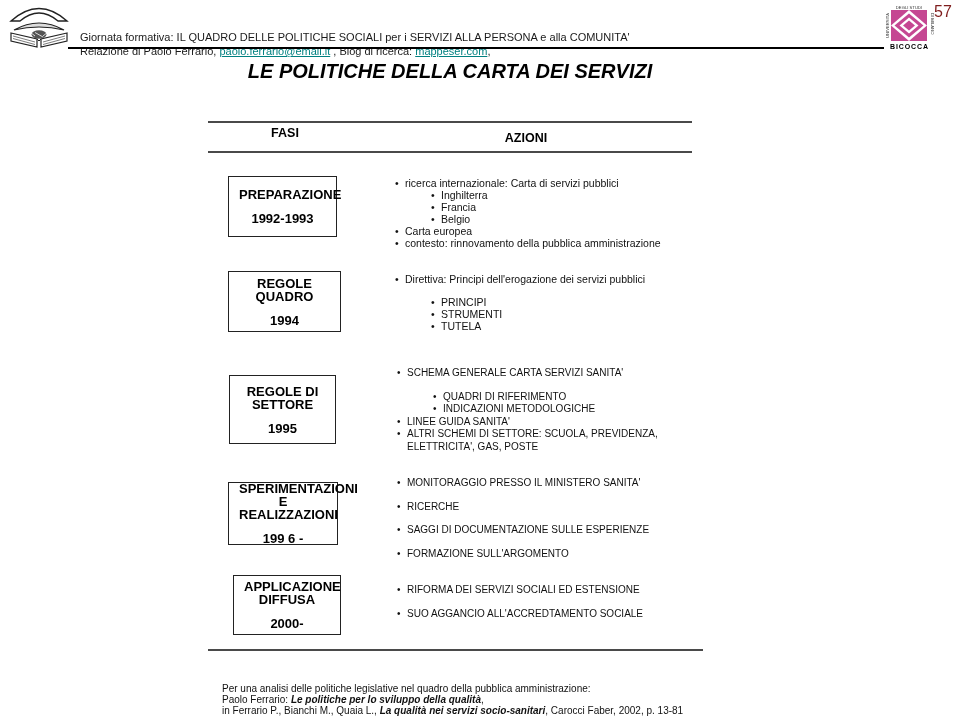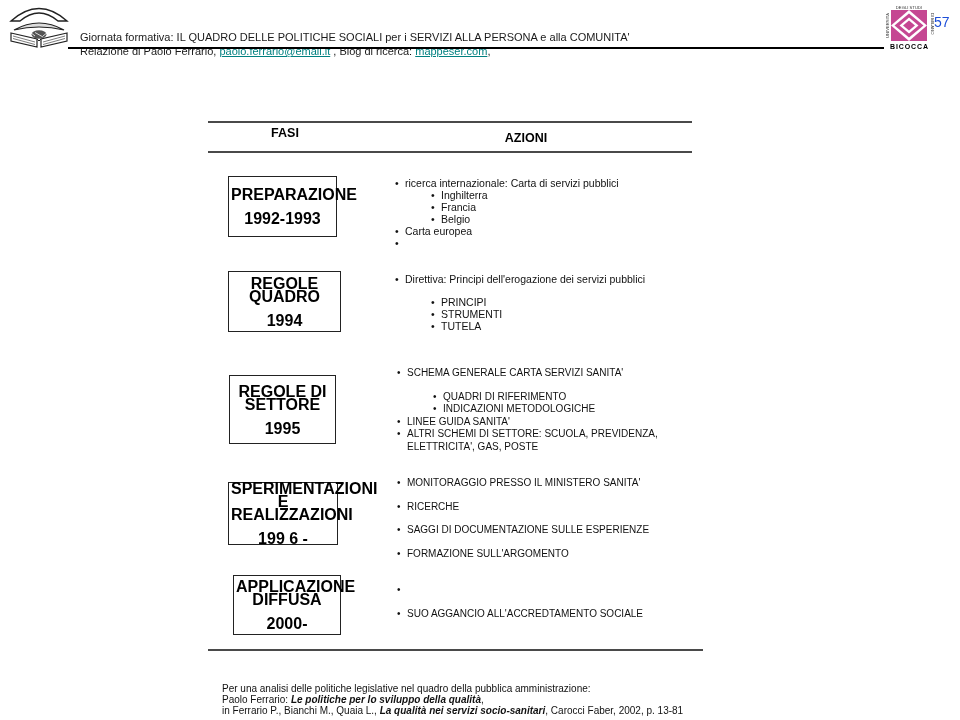--- a/index.html
+++ b/index.html
@@ -5,36 +5,36 @@
   html,body { margin:0; padding:0; background:#fff; }
   .slide {
     position:relative; width:960px; height:720px; background:#ffffff;
     font-family:"Liberation Sans", sans-serif; color:#000; overflow:hidden;
   }
   .abs { position:absolute; }
 
   
   .hdr-text { left:80px; top:6px; font-size:11px; line-height:14px; color:#1a1a1a; white-space:nowrap;margin-top:24px; }
   a.link { color:#008080; text-decoration:underline; cursor:pointer; }
-  .page-num { left:934px; top:14px; font-size:14px; color:#1d4ed8; }
+  .page-num { left:934px; top:3px; font-size:16px; color:#7f1d1d; }
   .hdr-rule { left:68px; top:47px; width:816px; height:2px; background:#000; }
 
   
   .title { left:180px; top:60px; width:540px; text-align:center;
            font-size:20px; font-weight:bold; font-style:italic; }
 
   
   .hline { background:#4a4a4a; height:2px; }
   .colhdr { font-weight:bold; font-size:12.5px; }
 
   
   .pbox { border:1px solid #222; background:#fff; text-align:center;
-          font-weight:bold; font-size:16px; line-height:13px;
+          font-weight:bold; font-size:13px; line-height:13px;
           display:flex; flex-direction:column; justify-content:center;
-          gap:11px; padding:2px; box-sizing:border-box; }
+          gap:11px; padding:10px; box-sizing:border-box; }
 
   
   .alist { font-size:10.5px; line-height:12px; width:320px; color:#111; }
   .alist.up { font-size:10px; line-height:12.5px; }
   .act  { display:flex; }
   .blt  { flex:0 0 10px; width:10px; }
   .sub  { margin-left:36px; }
   .cont { margin-left:10px; }
   .gap  { margin-top:11px; }
 
@@ -80,20 +80,21 @@
       <polygon points="25,17.5 31,22.5 25,27.5 19,22.5" fill="#C54792"></polygon>
       <text x="25" y="5.5" font-size="4.2" text-anchor="middle" fill="#333" font-family="Liberation Sans, sans-serif">DEGLI STUDI</text>
       <text x="4.5" y="35" font-size="4.2" fill="#333" transform="rotate(-90 4.5 35)" font-family="Liberation Sans, sans-serif">UNIVERSITÀ</text>
       <text x="46.5" y="10" font-size="4.2" fill="#333" transform="rotate(90 46.5 10)" font-family="Liberation Sans, sans-serif">DI MILANO</text>
       <text x="25" y="45.5" font-size="7" text-anchor="middle" font-weight="bold" fill="#000" textLength="38" font-family="Liberation Sans, sans-serif">BICOCCA</text>
     </svg>
   </div>
 
   <div class="abs page-num">57</div>
 
+  <div class="abs title">LE POLITICHE DELLA CARTA DEI SERVIZI</div>
 
   <div class="abs hline" style="left:208px; top:121px; width:484px;"></div>
   <div class="abs colhdr" style="left:255px; top:126px; width:60px; text-align:center;">FASI</div>
   <div class="abs colhdr" style="left:496px; top:131px; width:60px; text-align:center;">AZIONI</div>
   <div class="abs hline" style="left:208px; top:151px; width:484px;"></div>
 
   <div class="abs pbox" style="left:228px; top:176px; width:109px; height:61px;">
     <div>PREPARAZIONE</div>
     <div>1992-1993</div>
   </div>
@@ -113,20 +114,21 @@
     <div class="act sub">
         <span class="blt">•</span>
         <span>Belgio</span>
       </div>
     <div class="act">
         <span class="blt">•</span>
         <span>Carta europea</span>
       </div>
     <div class="act">
         <span class="blt">•</span>
+        <span>contesto: rinnovamento della pubblica amministrazione</span>
       </div>
   </div>
 
   <div class="abs pbox" style="left:228px; top:271px; width:113px; height:61px;">
     <div>REGOLE QUADRO</div>
     <div>1994</div>
   </div>
   <div class="abs alist" style="left:395px; top:273px;">
     <div class="act">
         <span class="blt">•</span>
@@ -199,20 +201,21 @@
       </div>
   </div>
 
   <div class="abs pbox" style="left:233px; top:575px; width:108px; height:60px;">
     <div>APPLICAZIONE DIFFUSA</div>
     <div>2000-</div>
   </div>
   <div class="abs alist up" style="left:397px; top:584px;">
     <div class="act">
         <span class="blt">•</span>
+        <span>RIFORMA DEI SERVIZI SOCIALI ED ESTENSIONE</span>
       </div>
     <div class="act gap">
         <span class="blt">•</span>
         <span>SUO AGGANCIO ALL'ACCREDTAMENTO SOCIALE</span>
       </div>
   </div>
 
   <div class="abs hline" style="left:208px; top:649px; width:495px;"></div>
   <div class="abs footer">
     <div>Per una analisi delle politiche legislative nel quadro della pubblica amministrazione:</div>

